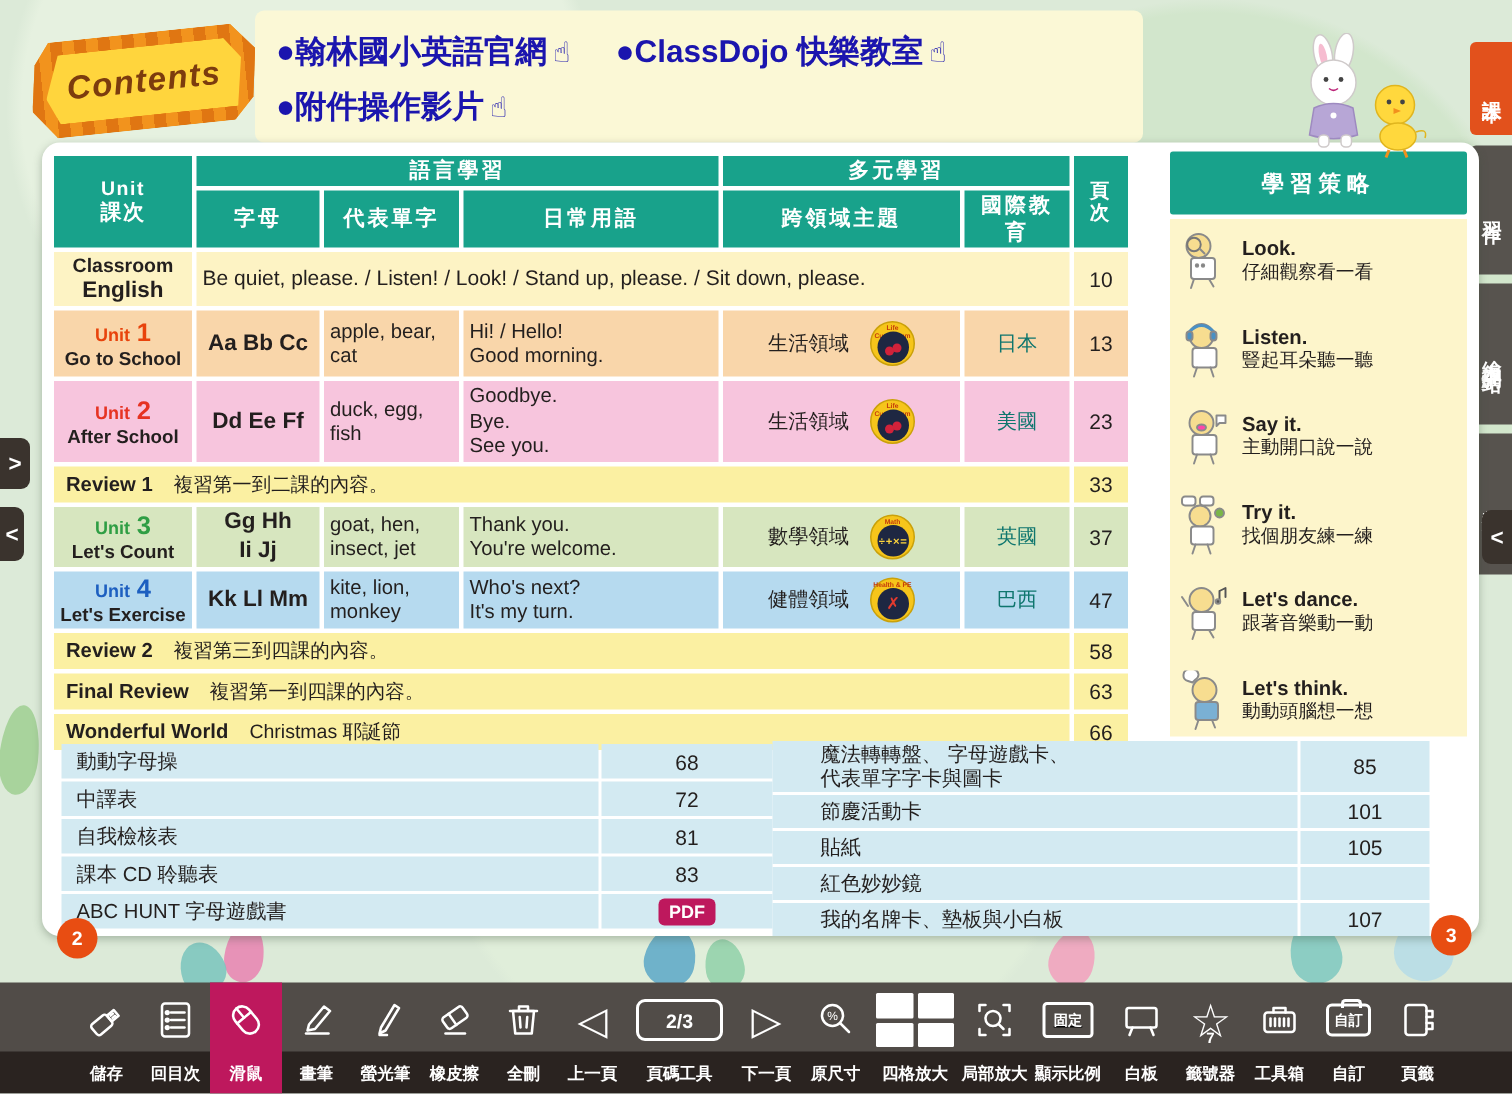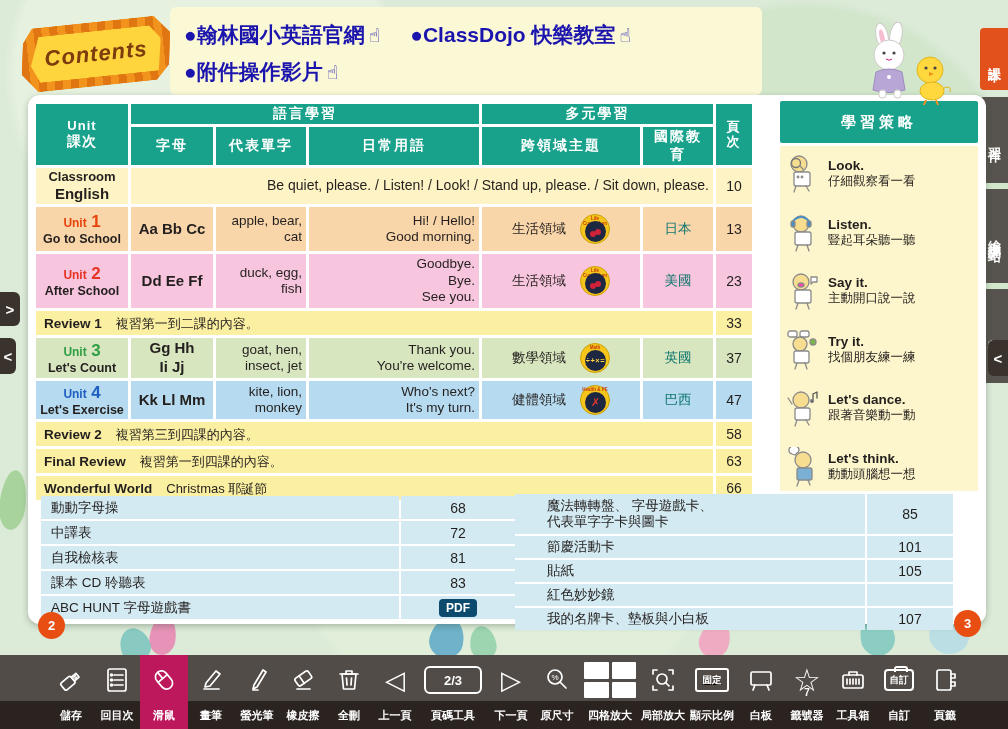--- a/index.html
+++ b/index.html
@@ -55,21 +55,21 @@
   .r-blue   { background:#b6daef; }
   td.unitcell { text-align:center; line-height:1.15; }
   .unit-lab { font-weight:bold; font-size:12px; }
   .unit-num { font-weight:bold; font-size:17px; }
   .u1 .unit-lab,.u1 .unit-num { color:#e8430c; }
   .u2 .unit-lab,.u2 .unit-num { color:#e63322; }
   .u3 .unit-lab,.u3 .unit-num { color:#2f9e44; }
   .u4 .unit-lab,.u4 .unit-num { color:#1d5fc0; }
   .unit-name { font-weight:bold; font-size:12.5px; color:#231f1e; }
   td.letters { font-weight:bold; font-size:15px; color:#231f1e; text-align:center; line-height:1.25; }
-  td.words, td.phrases { font-size:13.5px; color:#231f1e; line-height:1.22;text-align:right; }
+  td.words, td.phrases { font-size:13.5px; color:#231f1e; line-height:1.22; }
   td.domain { font-size:13.5px; color:#231f1e; }
   .domain-wrap { display:flex; align-items:center; justify-content:center; gap:14px; }
   td.intl { font-size:13.5px; text-align:center; color:#0f766e; }
   td.pageno { font-size:14px; text-align:center; color:#231f1e; }
   .rev-title { font-weight:bold; font-size:13.5px; color:#231f1e; margin-right:14px; }
   .rev-desc { font-size:13px; color:#231f1e; }
   .vertical-hd { line-height:1.1; letter-spacing:0; }
 
   
   .badge { width:30px; height:30px; border-radius:50%; background:#f6c51b; border:1px solid #caa10a;
@@ -95,22 +95,22 @@
   .appx { top:401px; }
   .appx-row { display:flex; margin-bottom:2px; }
   .appx-title { background:#d3eaf2; font-size:13.5px; color:#231f1e; display:flex; align-items:center; }
   .appx-page { background:#d3eaf2; font-size:14px; color:#231f1e; display:flex; align-items:center; justify-content:center; margin-left:2px; }
   .appx-left { left:5px; width:474px;margin-left:8px; }
   .appx-left .appx-title { width:358px; padding-left:10px; height:23px; }
   .appx-left .appx-page { width:114px; height:23px; }
   .appx-right { left:487px; width:438px; }
   .appx-right .appx-title { width:350px; padding-left:32px; height:22px; line-height:1.15; }
   .appx-right .appx-page { width:86px; height:22px; }
-  .appx-right .tall { height:40px; }
-  .pdf-badge { background:#0c4a6e; color:#fff; font-weight:bold; font-size:12px; border-radius:4px; padding:2px 7px; cursor:pointer; }
+  .appx-right .tall { height:34px; }
+  .pdf-badge { background:#be185d; color:#fff; font-weight:bold; font-size:12px; border-radius:4px; padding:2px 7px; cursor:pointer; }
 
   
   .pg-circle { width:27px; height:27px; border-radius:50%; background:#e84d12; color:#fff; font-weight:bold;
                font-size:13px; display:flex; align-items:center; justify-content:center; z-index:3; }
 
   
   .toolbar { left:0; top:655px; width:1008px; height:74px; background:#514c48; z-index:5; }
   .toolbar-label-strip { position:absolute; left:0; bottom:0; width:100%; height:28px; background:#2a2320; }
   .tb-row { position:absolute; left:48px; top:0; height:74px; display:flex; }
   .tb-item { position:relative; display:flex; flex-direction:column; align-items:center; justify-content:flex-start;

